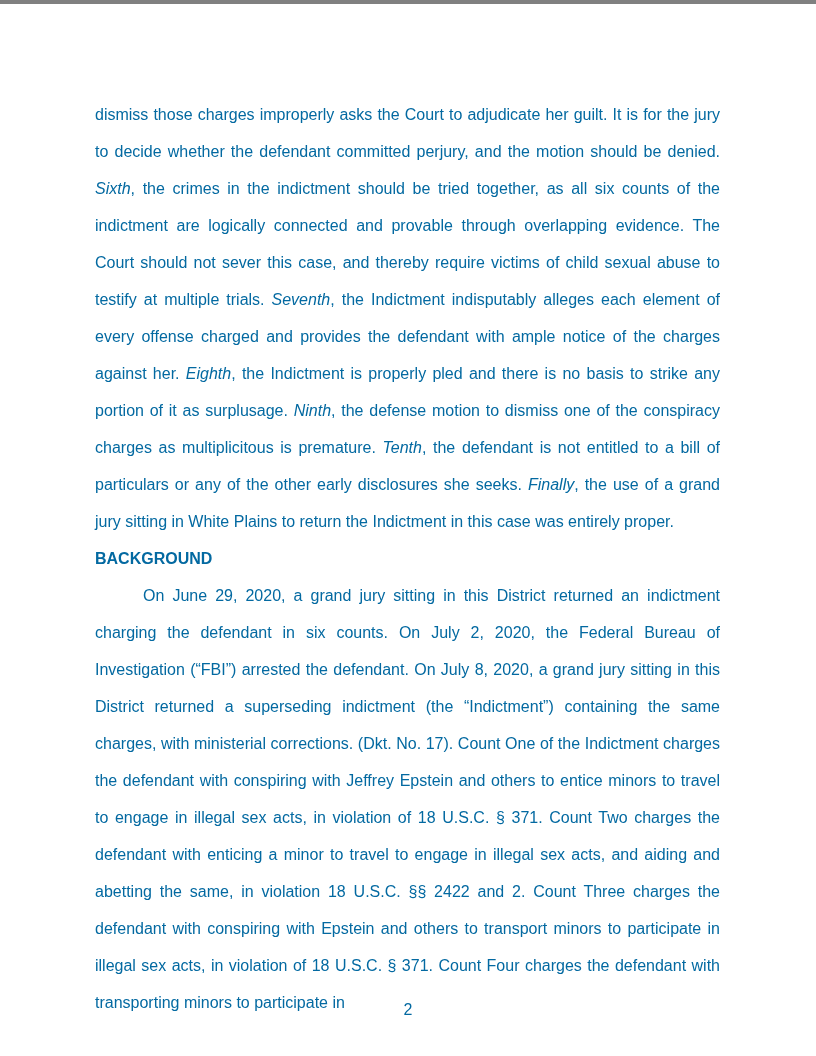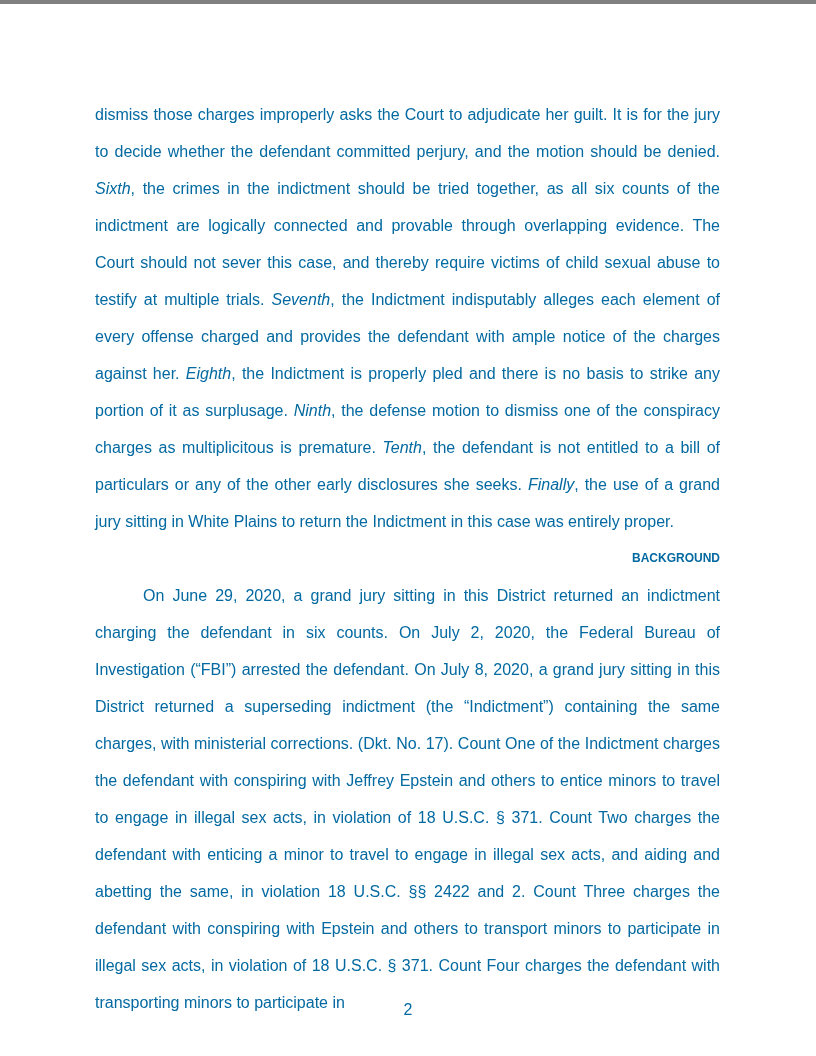--- a/index.html
+++ b/index.html
@@ -31,23 +31,23 @@
   }
   .body-paragraph.indent-first {
     text-indent: 48px;
   }
   .body-paragraph em {
     font-style: italic;
   }
   .section-heading {
     margin: 0;
     line-height: 37px;
-    text-align: right;
+    text-align: left;
     font-weight: bold;
-    font-size: 12px;
+    font-size: 16px;
   }
   .page-number {
     position: absolute;
     bottom: 42px;
     left: 0;
     width: 100%;
     text-align: center;
     line-height: 16px;
     font-size: 16px;
   }

